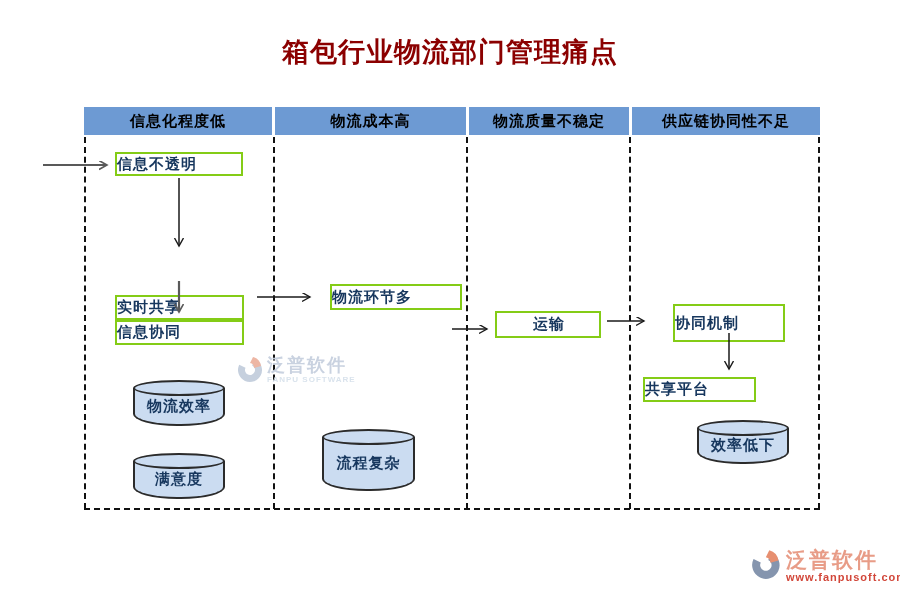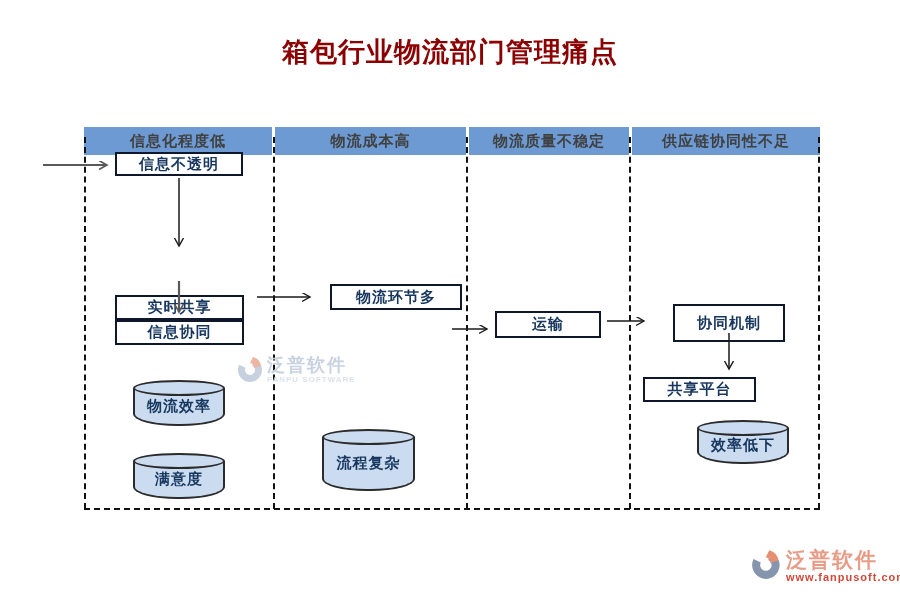--- a/index.html
+++ b/index.html
@@ -8,42 +8,42 @@
     font-family:"Liberation Sans","DejaVu Sans",sans-serif;overflow:hidden;
   }
   .page-title{
     position:absolute;left:0;top:34px;width:900px;text-align:center;
     font-family:"Liberation Serif","DejaVu Serif",serif;
     font-size:27px;font-weight:bold;color:#8B0000;letter-spacing:1px;
   }
   
   .col-header{
     position:absolute;top:107px;height:28px;background:#6D9AD3;
-    color:#404040;font-size:15px;font-weight:bold;
-    display:flex;align-items:center;justify-content:center;letter-spacing:1px;margin-top:20px;
+    color:#000000;font-size:15px;font-weight:bold;
+    display:flex;align-items:center;justify-content:center;letter-spacing:1px;
   }
   .hdr1{left:84px;width:188px;}
   .hdr2{left:275px;width:191px;}
   .hdr3{left:469px;width:160px;}
   .hdr4{left:632px;width:188px;}
   
   .vline{position:absolute;top:137px;height:372px;width:0;border-left:2px dashed #111;}
   .v1{left:84px;}.v2{left:273px;}.v3{left:466px;}.v4{left:629px;}.v5{left:818px;}
   .hline{position:absolute;left:84px;top:508px;width:736px;height:0;border-top:2px dashed #111;}
   
   .fbox{
-    position:absolute;background:#ffffff;border:2px solid #0f172a;box-sizing:border-box;
+    position:absolute;background:#ffffff;border:2px solid #84cc16;box-sizing:border-box;
     color:#17375E;font-size:15px;font-weight:bold;letter-spacing:1px;
-    display:flex;align-items:center;justify-content:center;
+    display:flex;align-items:center;
   }
   .b-info-opaque{left:115px;top:152px;width:128px;height:24px;}
   .b-realtime{left:115px;top:254px;width:129px;height:25px;margin-top:41px;}
   .b-infocollab{left:115px;top:320px;width:129px;height:25px;}
   .b-links{left:318px;top:284px;width:132px;height:26px;margin-left:12px;}
-  .b-transport{left:495px;top:311px;width:106px;height:27px;}
+  .b-transport{left:495px;top:311px;width:106px;height:27px;padding-left:36px;}
   .b-mechanism{left:673px;top:304px;width:112px;height:38px;}
   .b-platform{left:643px;top:377px;width:113px;height:25px;}
   
   .cyl{position:absolute;}
   .cyl .cyl-top{
     position:absolute;left:0;top:0;width:100%;height:16px;background:#CBDCF1;
     border:2px solid #2b2b2b;border-radius:50%;box-sizing:border-box;
   }
   .cyl .cyl-body{
     position:absolute;left:0;top:8px;right:0;bottom:0;background:#CBDCF1;

